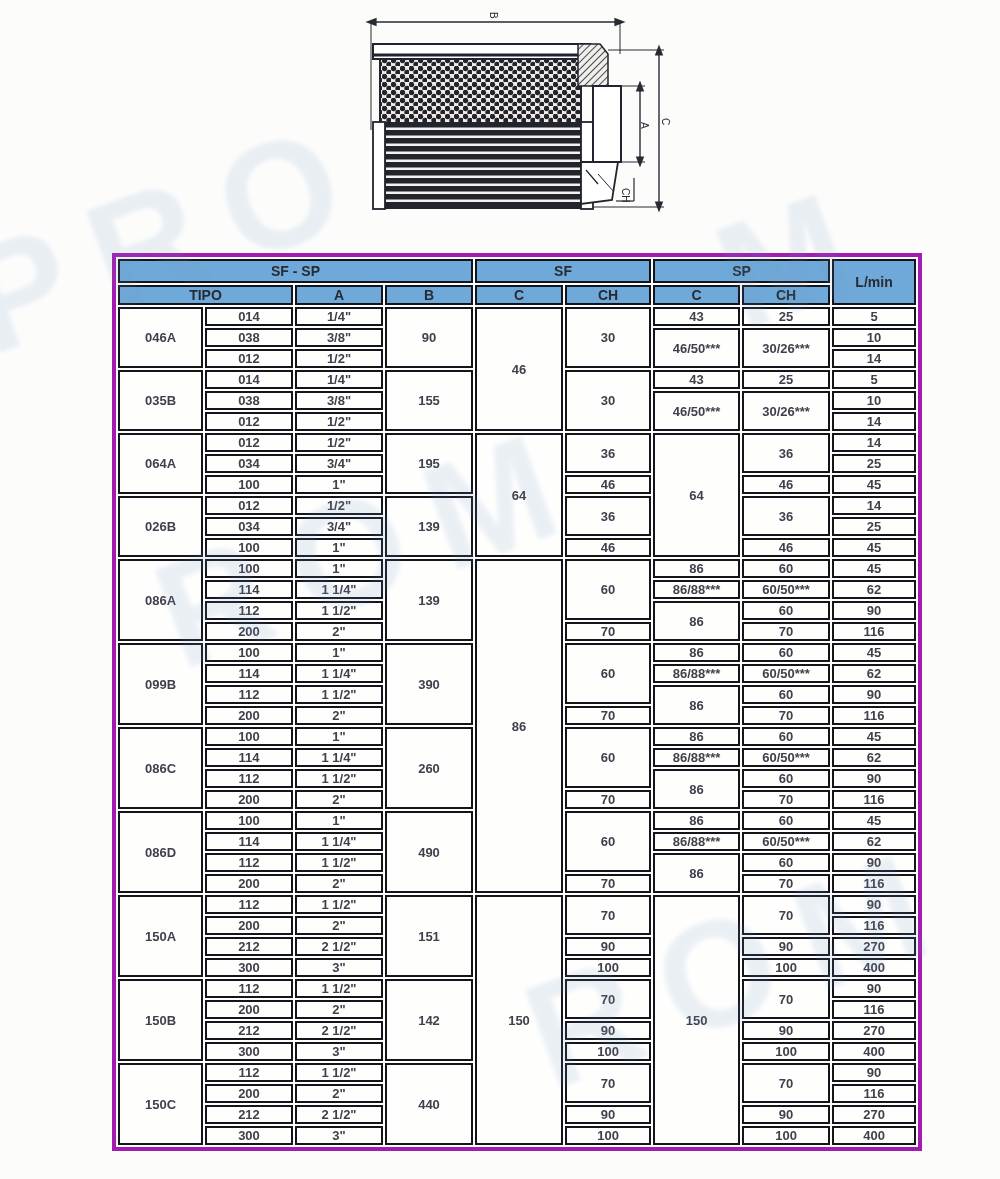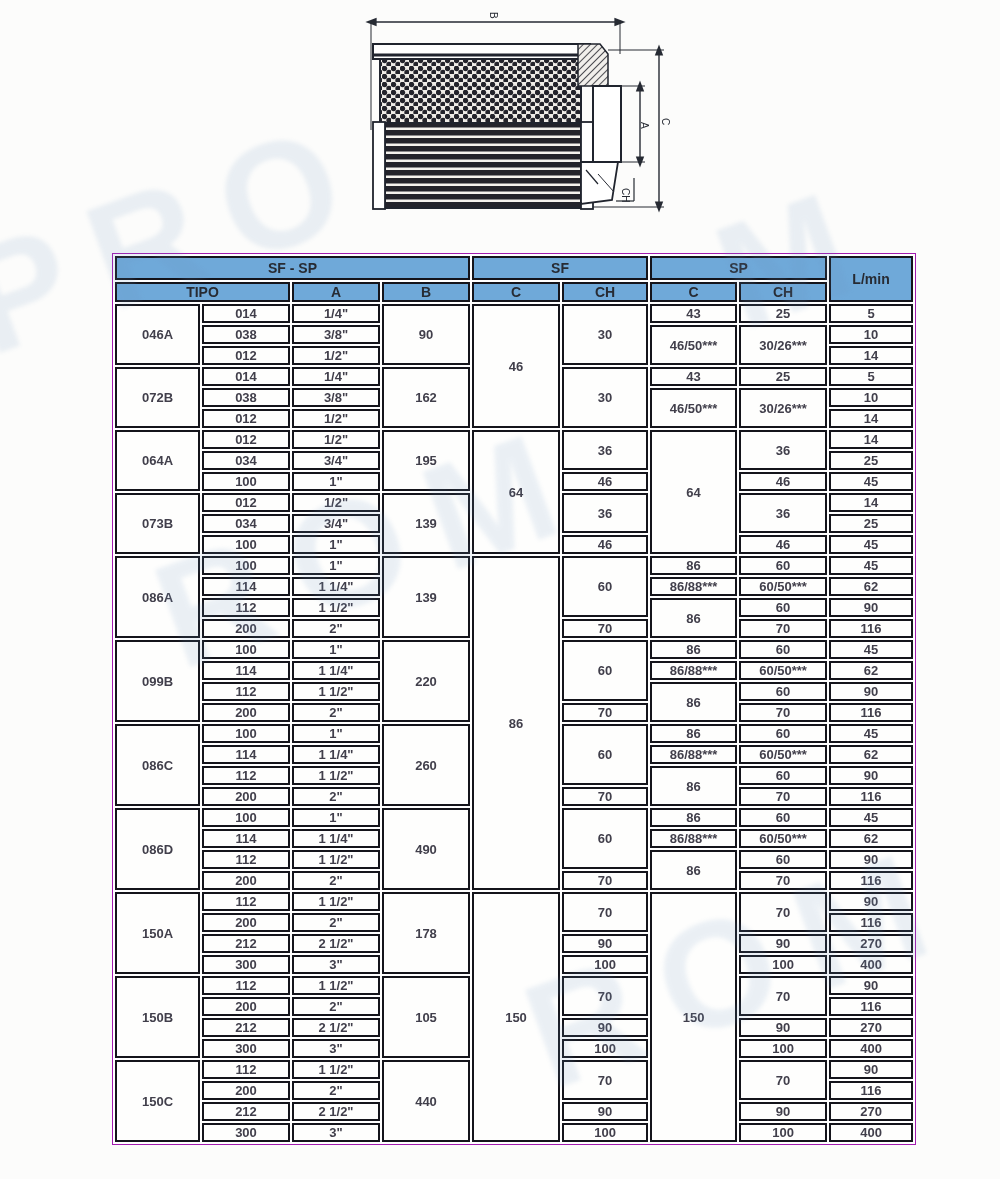--- a/index.html
+++ b/index.html
@@ -5,21 +5,21 @@
   html,body{margin:0;padding:0;background:#ffffff;}
   .page{position:relative;width:1000px;height:1179px;background:#fcfcfb;overflow:hidden;
         font-family:"Liberation Sans",sans-serif;}
   
   .wm{position:absolute;font-weight:bold;color:#6d94c0;opacity:.13;
       transform:rotate(-20deg);filter:blur(2px);letter-spacing:30px;
       font-size:150px;white-space:nowrap;pointer-events:none;z-index:3;}
   
   table.spec{position:absolute;left:112px;top:253px;width:802px;
              border-collapse:separate;border-spacing:2px;background:#ffffff;
-             border:1px solid #a21caf;table-layout:fixed;z-index:1;}
+             border:4px solid #a21caf;table-layout:fixed;z-index:1;}
   table.spec th,table.spec td{border:2px solid #14141b;text-align:center;vertical-align:middle;
              padding:0;font-weight:bold;color:#413f4b;font-size:13px;height:15px;
              overflow:hidden;background:#fefefd;}
   table.spec thead th{background:#6fa9d9;color:#272b33;font-size:14px;}
   table.spec thead tr.h1 th{height:20px;}
   table.spec thead tr.h2 th{height:16px;margin-left:28px;}
   
   .diagram{position:absolute;left:328px;top:2px;z-index:1;}
   svg text{font-family:"Liberation Sans",sans-serif;font-size:10px;fill:#262a33;}
 </style>
@@ -140,24 +140,24 @@
         <td rowspan="2">30/26***</td>
         <td>10</td>
       </tr>
       <tr>
         <td>012</td>
         <td>1/2"</td>
         <td>14</td>
       </tr>
 
       <tr>
-        <td rowspan="3">072B</td>
+        <td rowspan="3">035B</td>
         <td>014</td>
         <td>1/4"</td>
-        <td rowspan="3">162</td>
+        <td rowspan="3">155</td>
         <td rowspan="3">30</td>
         <td>43</td>
         <td>25</td>
         <td>5</td>
       </tr>
       <tr>
         <td>038</td>
         <td>3/8"</td>
         <td rowspan="2">46/50***</td>
         <td rowspan="2">30/26***</td>
@@ -187,21 +187,21 @@
       </tr>
       <tr>
         <td>100</td>
         <td>1"</td>
         <td>46</td>
         <td>46</td>
         <td>45</td>
       </tr>
 
       <tr>
-        <td rowspan="3">073B</td>
+        <td rowspan="3">026B</td>
         <td>012</td>
         <td>1/2"</td>
         <td rowspan="3">139</td>
         <td rowspan="2">36</td>
         <td rowspan="2">36</td>
         <td>14</td>
       </tr>
       <tr>
         <td>034</td>
         <td>3/4"</td>
@@ -245,21 +245,21 @@
         <td>2"</td>
         <td>70</td>
         <td>70</td>
         <td>116</td>
       </tr>
 
       <tr>
         <td rowspan="4">099B</td>
         <td>100</td>
         <td>1"</td>
-        <td rowspan="4">220</td>
+        <td rowspan="4">390</td>
         <td rowspan="3">60</td>
         <td>86</td>
         <td>60</td>
         <td>45</td>
       </tr>
       <tr>
         <td>114</td>
         <td>1 1/4"</td>
         <td>86/88***</td>
         <td>60/50***</td>
@@ -341,21 +341,21 @@
         <td>2"</td>
         <td>70</td>
         <td>70</td>
         <td>116</td>
       </tr>
 
       <tr>
         <td rowspan="4">150A</td>
         <td>112</td>
         <td>1 1/2"</td>
-        <td rowspan="4">178</td>
+        <td rowspan="4">151</td>
         <td rowspan="12">150</td>
         <td rowspan="2">70</td>
         <td rowspan="12">150</td>
         <td rowspan="2">70</td>
         <td>90</td>
       </tr>
       <tr>
         <td>200</td>
         <td>2"</td>
         <td>116</td>
@@ -372,21 +372,21 @@
         <td>3"</td>
         <td>100</td>
         <td>100</td>
         <td>400</td>
       </tr>
 
       <tr>
         <td rowspan="4">150B</td>
         <td>112</td>
         <td>1 1/2"</td>
-        <td rowspan="4">105</td>
+        <td rowspan="4">142</td>
         <td rowspan="2">70</td>
         <td rowspan="2">70</td>
         <td>90</td>
       </tr>
       <tr>
         <td>200</td>
         <td>2"</td>
         <td>116</td>
       </tr>
       <tr>

